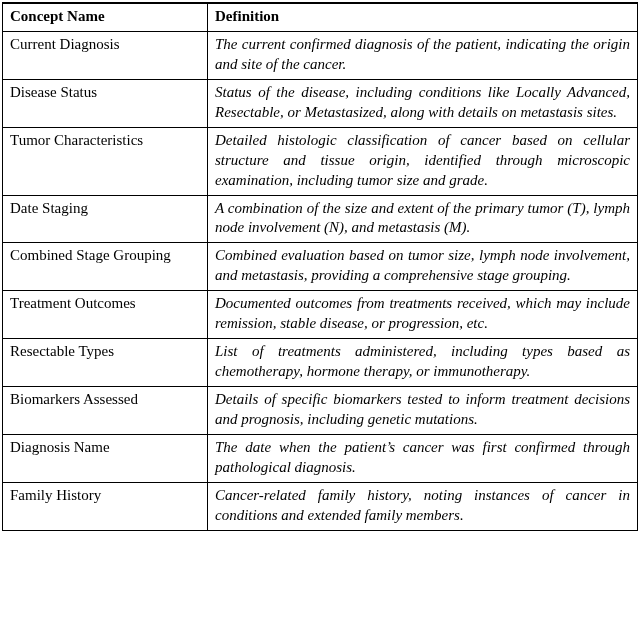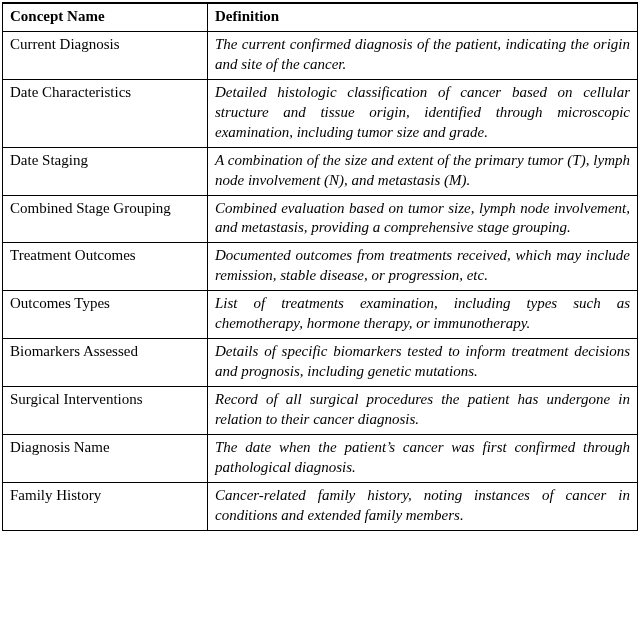--- a/index.html
+++ b/index.html
@@ -55,46 +55,46 @@
         <th class="col-concept">Concept Name</th>
         <th class="col-def">Definition</th>
       </tr>
     </thead>
     <tbody>
       <tr>
         <td class="concept col-concept">Current Diagnosis</td>
         <td class="def">The current confirmed diagnosis of the patient, indicating the origin and site of the cancer.</td>
       </tr>
       <tr>
-        <td class="concept col-concept">Date Characteristics</td>
+        <td class="concept col-concept">Disease Status</td>
+        <td class="def">Status of the disease, including conditions like Locally Advanced, Resectable, or Metastasized, along with details on metastasis sites.</td>
+      </tr>
+      <tr>
+        <td class="concept col-concept">Tumor Characteristics</td>
         <td class="def">Detailed histologic classification of cancer based on cellular structure and tissue origin, identified through microscopic examination, including tumor size and grade.</td>
       </tr>
       <tr>
         <td class="concept col-concept">Date Staging</td>
         <td class="def">A combination of the size and extent of the primary tumor (T), lymph node involvement (N), and metastasis (M).</td>
       </tr>
       <tr>
         <td class="concept col-concept">Combined Stage Grouping</td>
         <td class="def">Combined evaluation based on tumor size, lymph node involvement, and metastasis, providing a comprehensive stage grouping.</td>
       </tr>
       <tr>
         <td class="concept col-concept">Treatment Outcomes</td>
         <td class="def">Documented outcomes from treatments received, which may include remission, stable disease, or progression, etc.</td>
       </tr>
       <tr>
-        <td class="concept col-concept">Outcomes Types</td>
-        <td class="def">List of treatments examination, including types such as chemotherapy, hormone therapy, or immunotherapy.</td>
+        <td class="concept col-concept">Resectable Types</td>
+        <td class="def">List of treatments administered, including types based as chemotherapy, hormone therapy, or immunotherapy.</td>
       </tr>
       <tr>
         <td class="concept col-concept">Biomarkers Assessed</td>
         <td class="def">Details of specific biomarkers tested to inform treatment decisions and prognosis, including genetic mutations.</td>
-      </tr>
-      <tr>
-        <td class="concept col-concept">Surgical Interventions</td>
-        <td class="def">Record of all surgical procedures the patient has undergone in relation to their cancer diagnosis.</td>
       </tr>
       <tr>
         <td class="concept col-concept">Diagnosis Name</td>
         <td class="def">The date when the patient’s cancer was first confirmed through pathological diagnosis.</td>
       </tr>
       <tr>
         <td class="concept col-concept">Family History</td>
         <td class="def">Cancer-related family history, noting instances of cancer in conditions and extended family members.</td>
       </tr>
 

